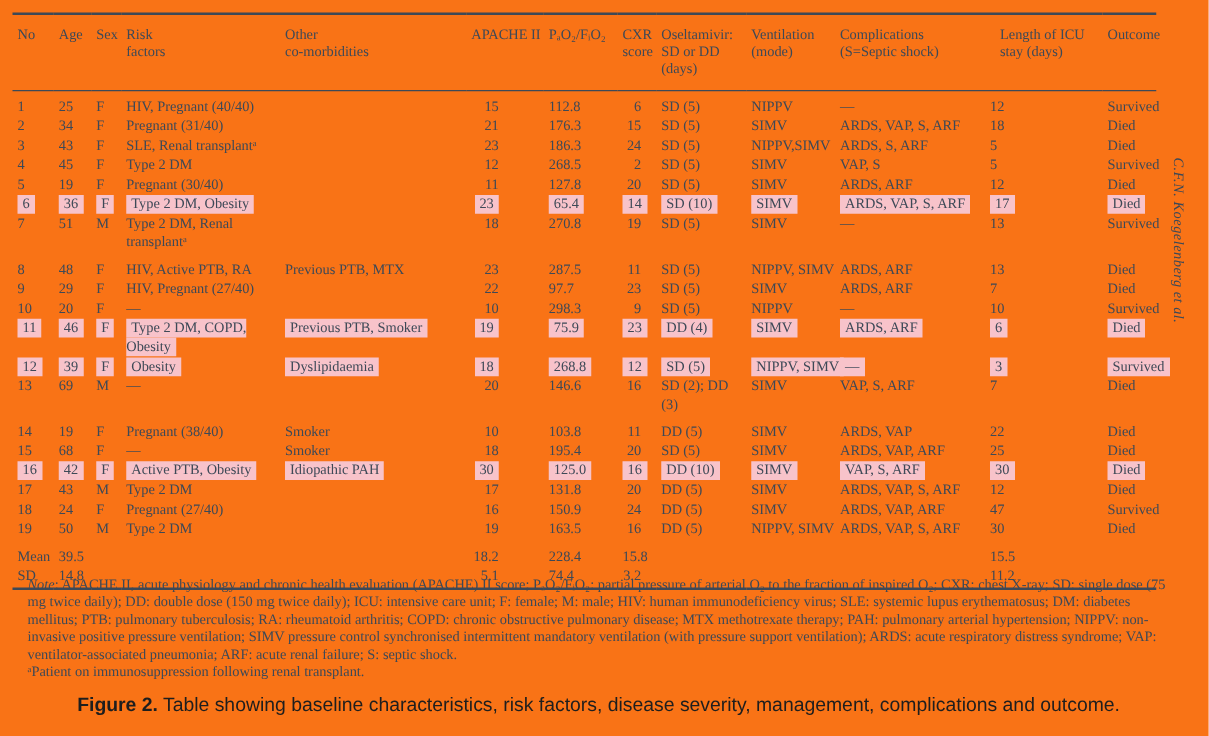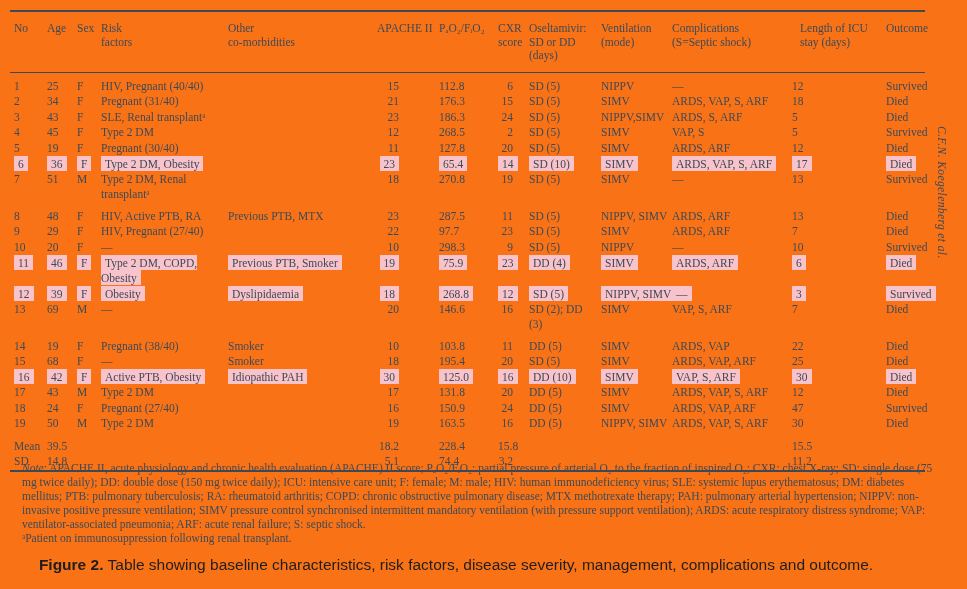--- a/index.html
+++ b/index.html
@@ -64,21 +64,21 @@
     position:absolute;left:936px;top:126px;height:300px;
     writing-mode:vertical-rl;
     font-style:italic;
     font-size:11.5px;
     letter-spacing:.4px;
     color:var(--ink);
     white-space:nowrap;
   }
   .caption{
     position:absolute;left:0;top:556px;width:896px;
-    text-align:center;
+    text-align:right;
     font-family:"Liberation Sans","DejaVu Sans",sans-serif;
     font-size:15.5px;
     color:var(--caption-ink);
     padding-left:16px;
   }
   .caption .cap-label{font-weight:bold;}
 </style>
 </head>
 <body>
 

